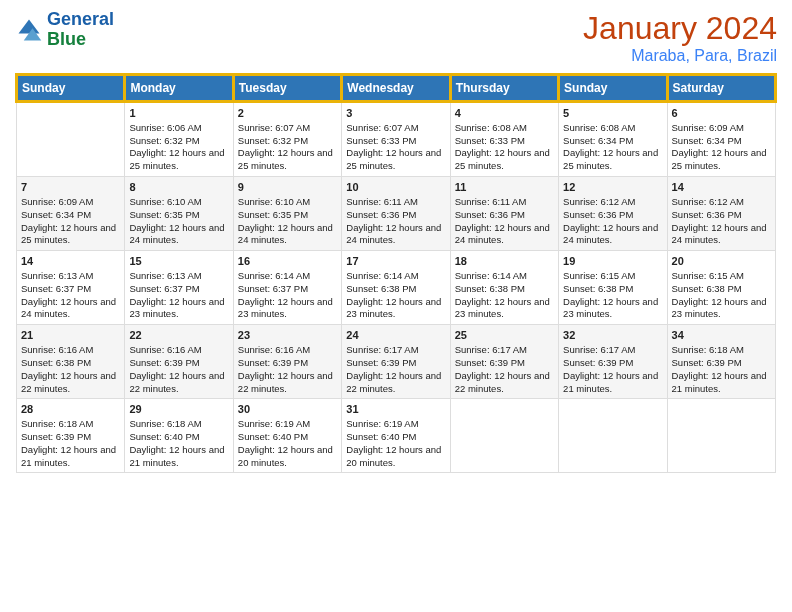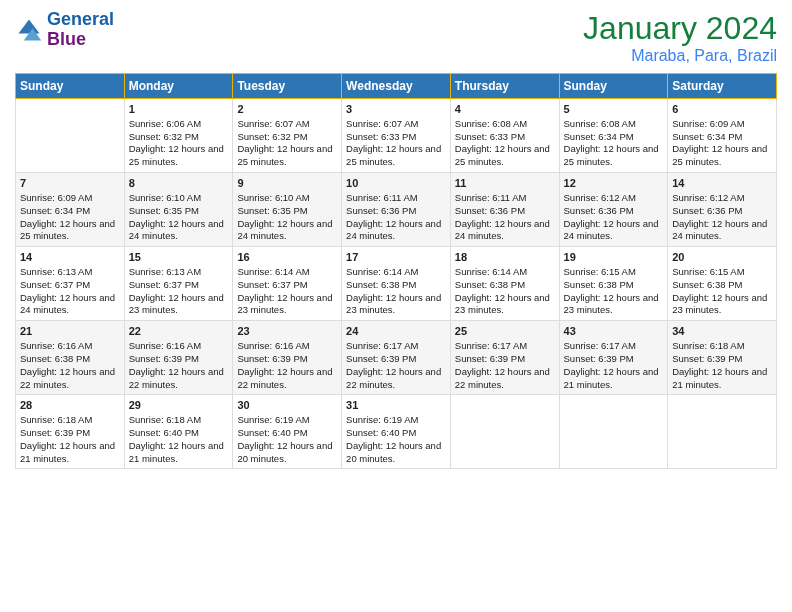--- a/index.html
+++ b/index.html
@@ -38,41 +38,41 @@
     .logo-icon {
       width: 28px;
       height: 28px;
     }
     .title-block {
       text-align: right;
     }
     .main-title {
       font-size: 32px;
       font-weight: normal;
-      color: #15803d;
+      color: #c2410c;
     }
     .subtitle {
       font-size: 16px;
       color: #3b82f6;
     }
     table {
       width: 100%;
       border-collapse: collapse;
       table-layout: fixed;
     }
     thead tr {
       background-color: #2e75b6;
       color: white;
     }
     thead th {
       padding: 5px 4px;
       font-size: 12px;
       font-weight: bold;
       text-align: left;
-      border: 1px solid #eab308;
+      border: 3px solid #eab308;
     }
     tbody tr {
       border-bottom: 1px solid #ccc;
     }
     tbody td {
       vertical-align: top;
       padding: 3px 4px;
       font-size: 9.5px;
       color: #222;
       border: 1px solid #ddd;
@@ -102,21 +102,21 @@
 
 <div class="page">
   <div class="header">
     <div class="logo">
       <svg class="logo-icon" viewBox="0 0 32 32">
         <polygon points="16,4 28,20 4,20" fill="#2e75b6"></polygon>
         <polygon points="20,14 30,28 10,28" fill="#5aa0d0"></polygon>
       </svg>
       <div class="logo-text">
         <span>General</span><br>
-        <span style="color:#701a75">Blue</span>
+        <span style="color:#15803d">Blue</span>
       </div>
     </div>
     <div class="title-block">
       <div class="main-title">January 2024</div>
       <div class="subtitle">Maraba, Para, Brazil</div>
     </div>
   </div>
 
   <table>
     <thead>
@@ -232,21 +232,21 @@
 <span>Sunset: 6:39 PM</span><br>
 <span>Daylight: 12 hours and 22 minutes.</span></td>
           <td><span class="day-num">24</span>
 <span>Sunrise: 6:17 AM</span><br>
 <span>Sunset: 6:39 PM</span><br>
 <span>Daylight: 12 hours and 22 minutes.</span></td>
           <td><span class="day-num">25</span>
 <span>Sunrise: 6:17 AM</span><br>
 <span>Sunset: 6:39 PM</span><br>
 <span>Daylight: 12 hours and 22 minutes.</span></td>
-          <td><span class="day-num">43</span>
+          <td><span class="day-num">32</span>
 <span>Sunrise: 6:17 AM</span><br>
 <span>Sunset: 6:39 PM</span><br>
 <span>Daylight: 12 hours and 21 minutes.</span></td>
           <td><span class="day-num">34</span>
 <span>Sunrise: 6:18 AM</span><br>
 <span>Sunset: 6:39 PM</span><br>
 <span>Daylight: 12 hours and 21 minutes.</span></td>
         </tr>
         <tr>
           <td><span class="day-num">28</span>

